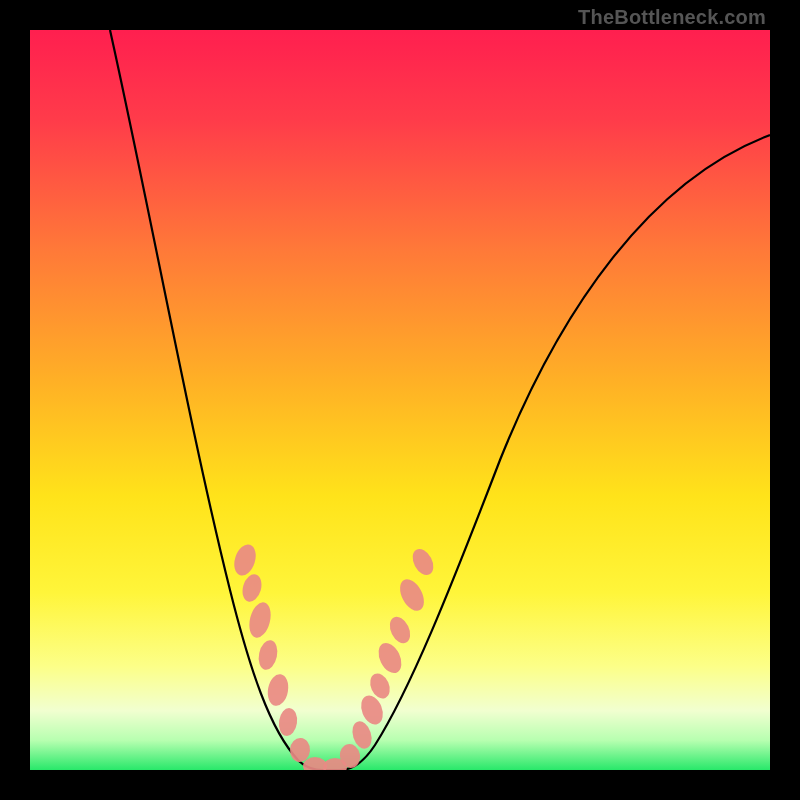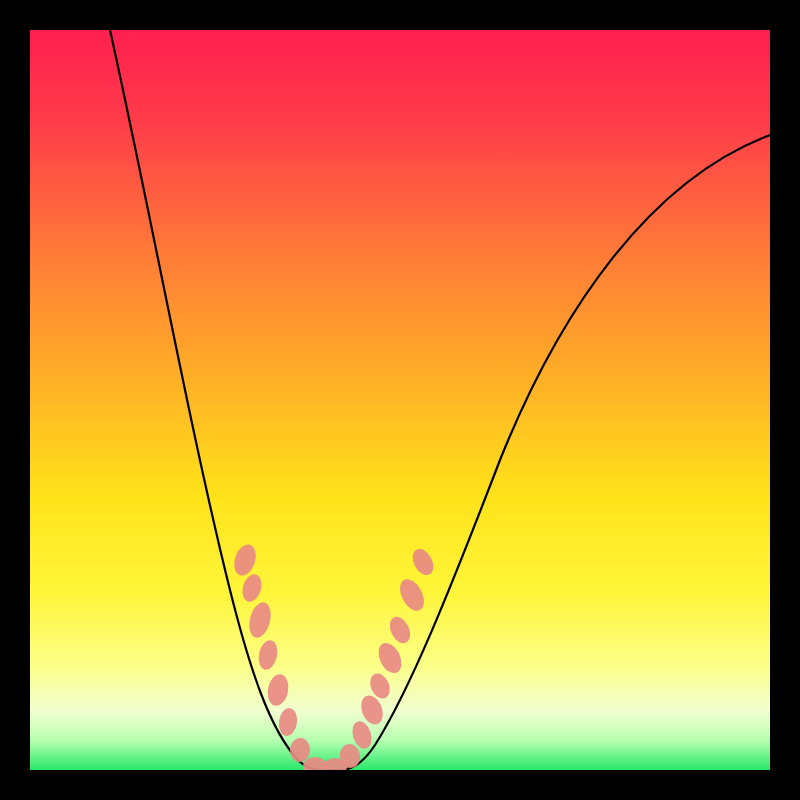--- a/index.html
+++ b/index.html
@@ -95,13 +95,14 @@
         <ellipse cx="342" cy="680" rx="10" ry="15" transform="rotate(-22 342 680)"></ellipse>
         <ellipse cx="350" cy="656" rx="9" ry="13" transform="rotate(-24 350 656)"></ellipse>
         <ellipse cx="360" cy="628" rx="10" ry="16" transform="rotate(-26 360 628)"></ellipse>
         <ellipse cx="370" cy="600" rx="9" ry="14" transform="rotate(-26 370 600)"></ellipse>
         <ellipse cx="382" cy="565" rx="10" ry="17" transform="rotate(-28 382 565)"></ellipse>
         <ellipse cx="393" cy="532" rx="9" ry="14" transform="rotate(-28 393 532)"></ellipse>
       </g>
     </svg>
   </div>
 
+  <div class="watermark">TheBottleneck.com</div>
 </div>
 
 </body></html>

